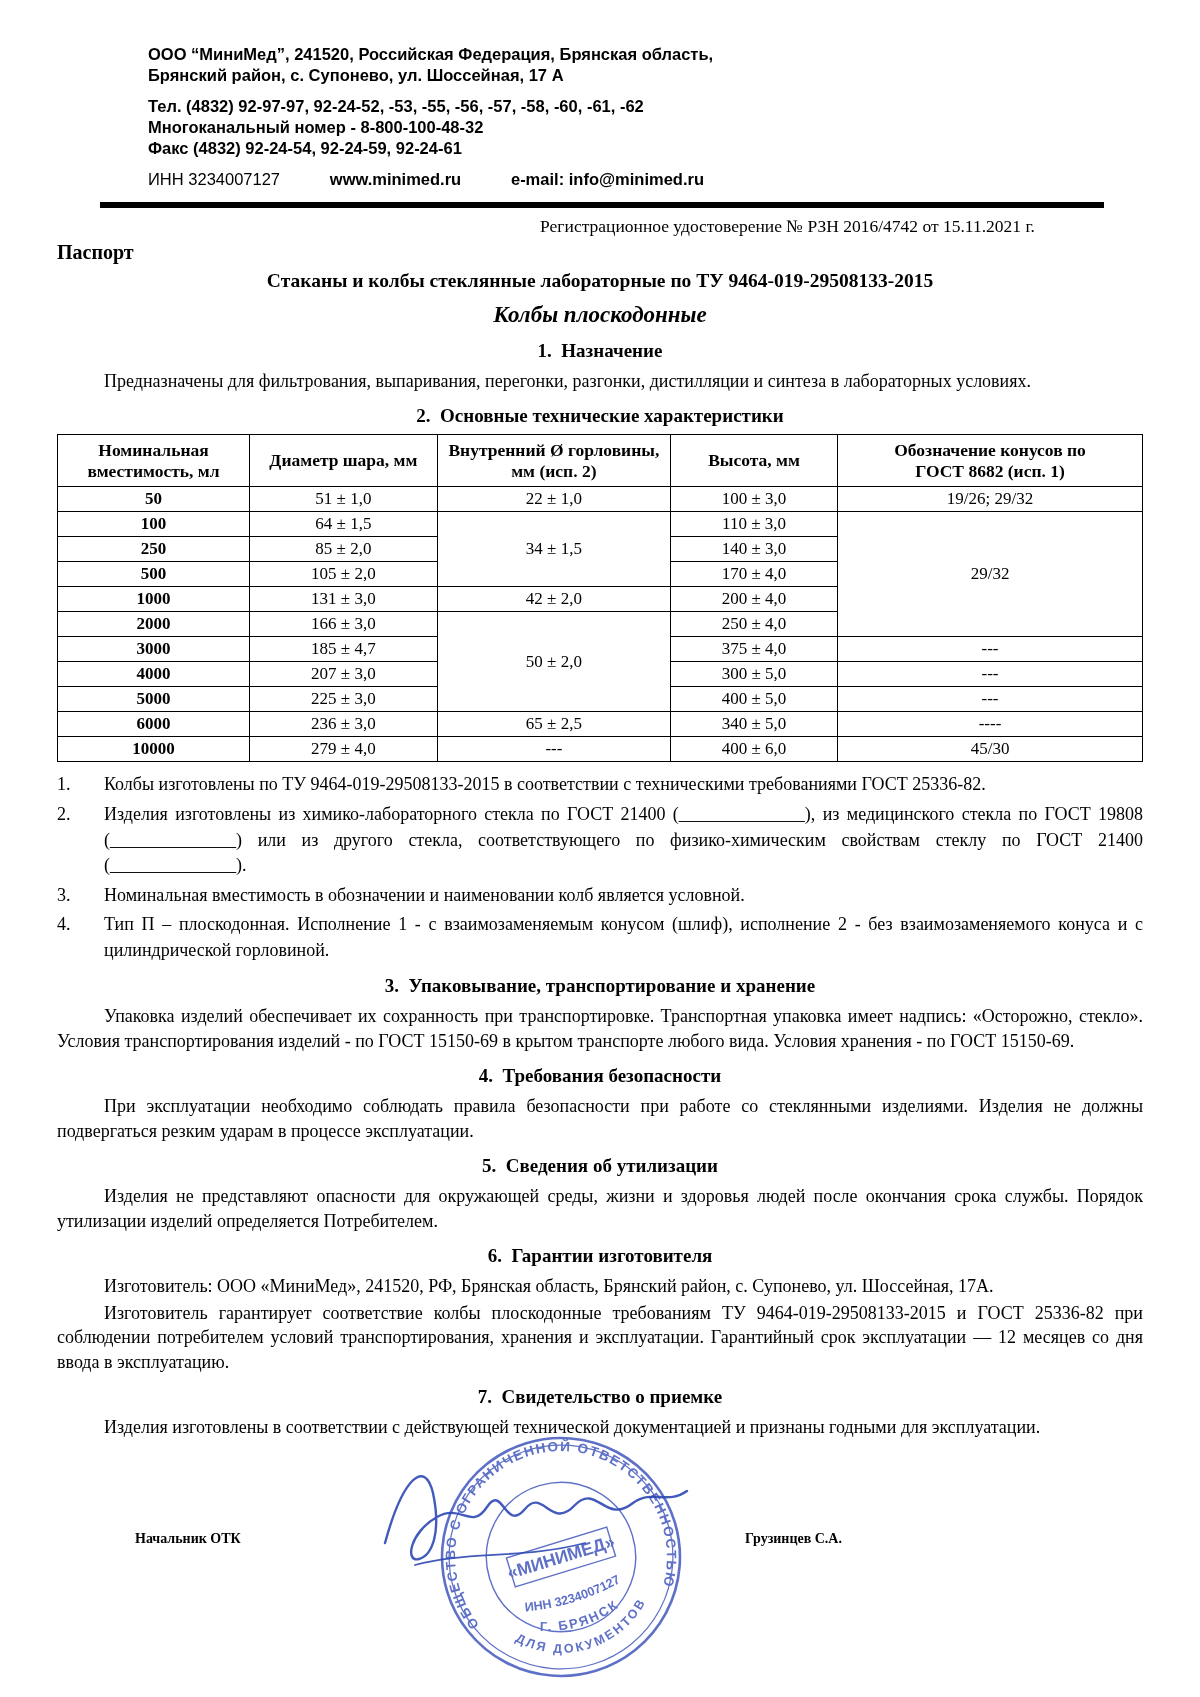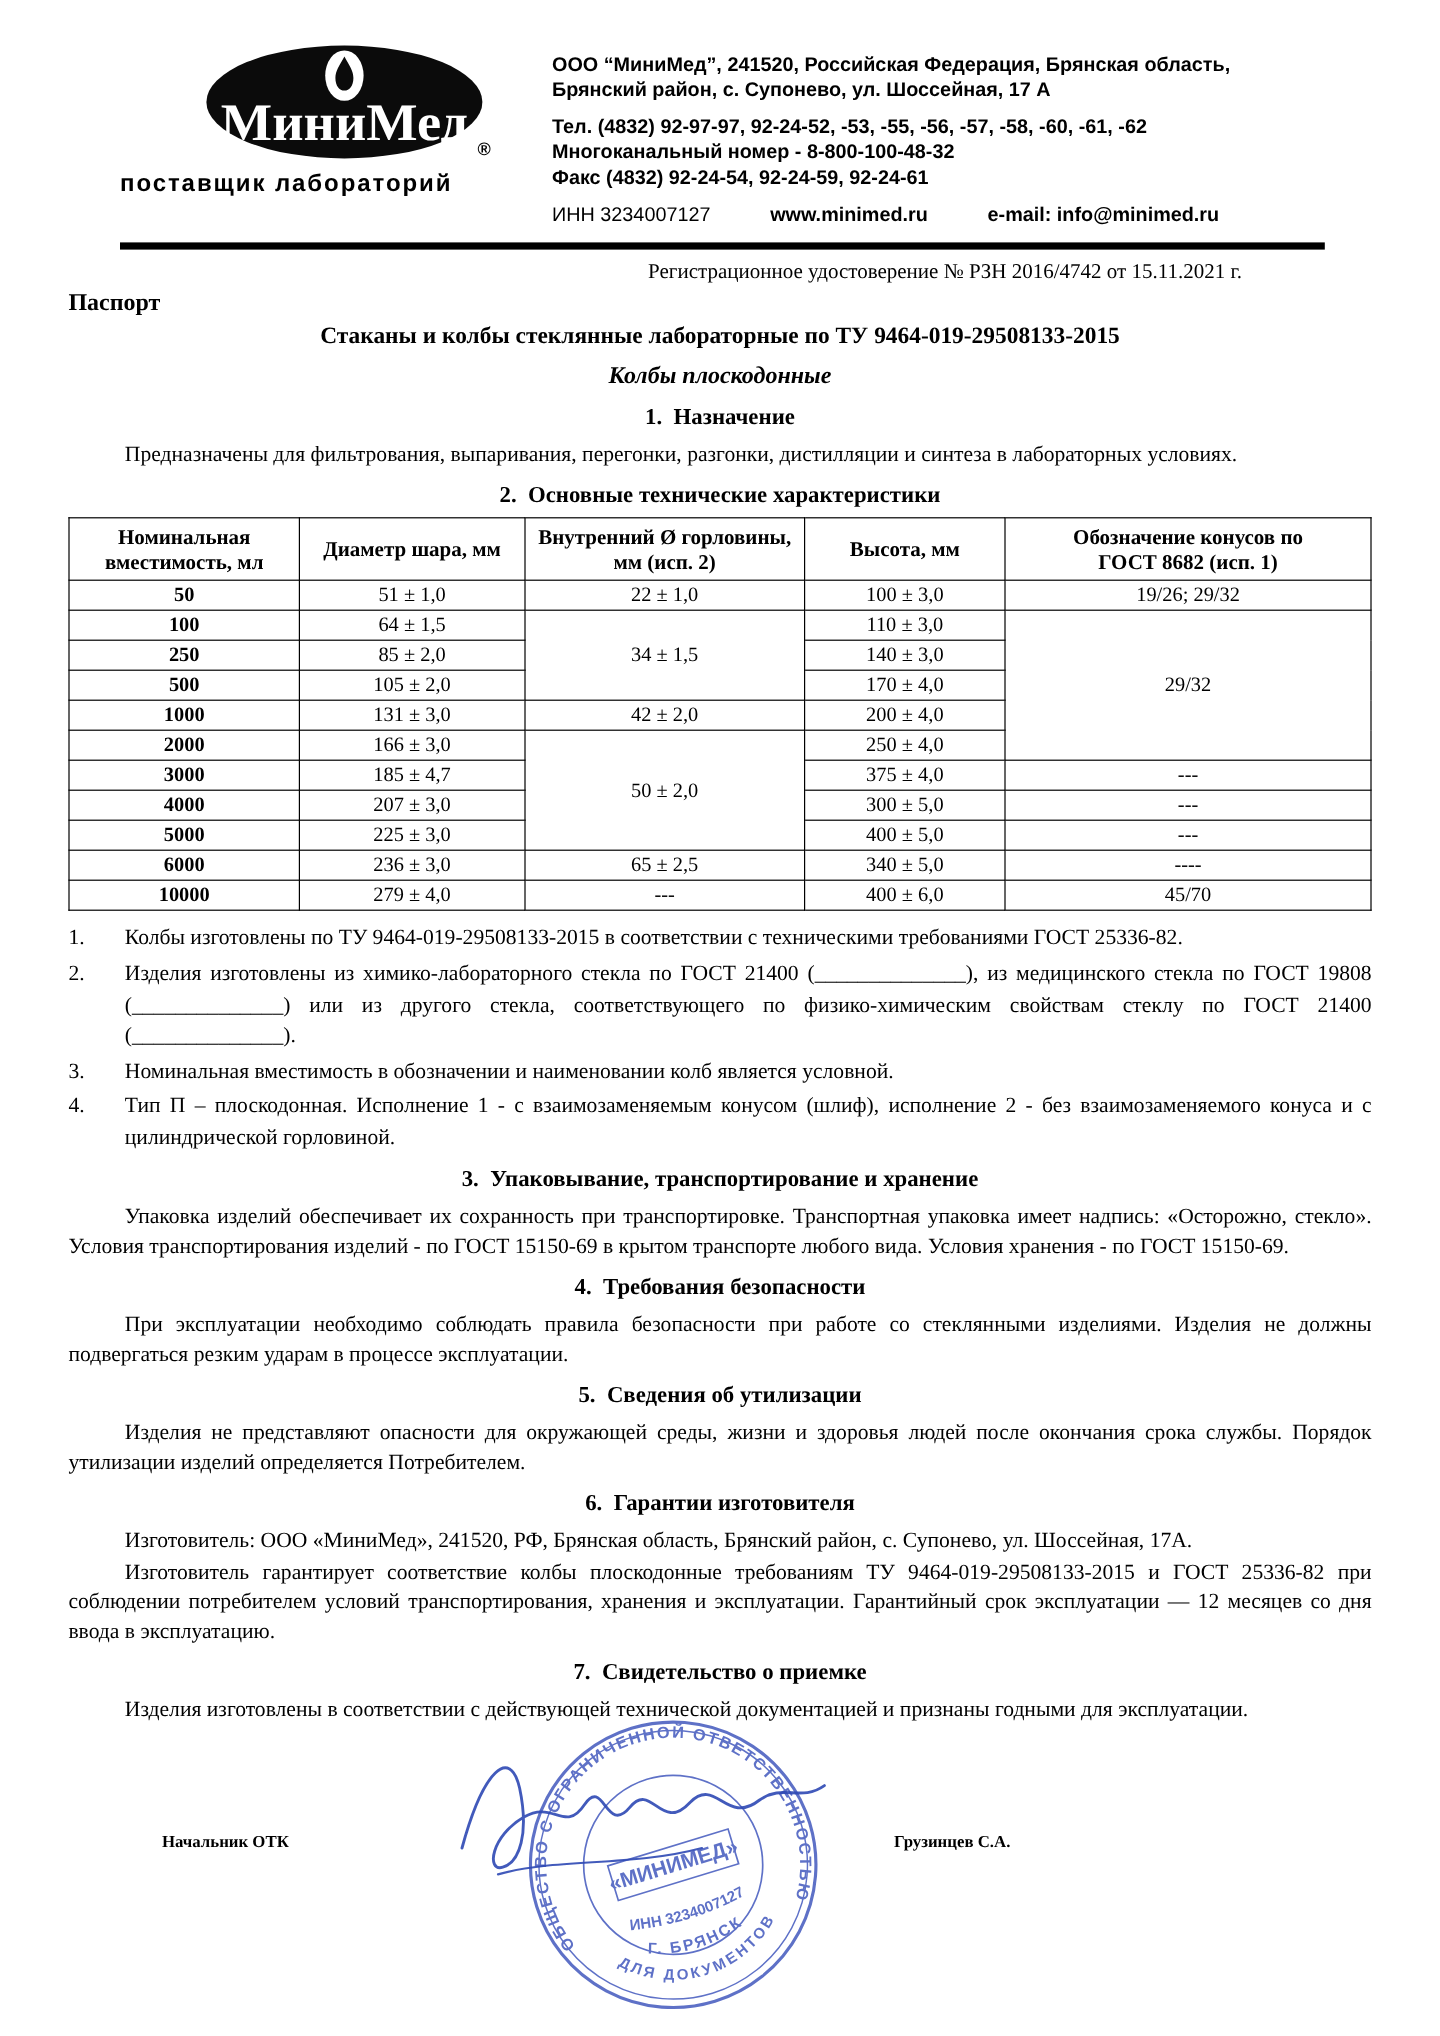--- a/index.html
+++ b/index.html
@@ -16,21 +16,21 @@
   .contact { margin-left:48px; padding-top:8px; font-family:"Liberation Sans",sans-serif; font-weight:bold; font-size:16.5px; line-height:21px; width:566px; }
   .contact .grp { margin-bottom:10px; }
   .inn-row { display:flex; justify-content:space-between; width:556px; }
   .inn-row .inn { font-weight:normal; }
 
   .rule { height:6px; background:#000; margin:12px 0 8px 43px; width:1004px; }
   .registration { text-align:right; margin-right:108px; font-size:17.5px; margin-bottom:4px; }
 
   .doc-title { text-align:left; font-weight:bold; font-size:20px; margin:4px 0 6px; }
   .doc-subtitle { text-align:center; font-weight:bold; font-size:19.5px; margin-bottom:10px; }
-  .product { text-align:center; font-weight:bold; font-style:italic; font-size:20px; margin:8px 0 6px; }
+  .product { text-align:center; font-weight:bold; font-style:italic; font-size:23px; margin:8px 0 6px; }
 
   .sec-h { text-align:center; font-weight:bold; font-size:19px; margin:12px 0 7px; }
   .para { text-align:justify; text-indent:47px; line-height:1.36; margin:2px 0; }
 
   
   table { border-collapse:collapse; width:100%; margin:7px 0 10px; table-layout:fixed; }
   th, td { border:1px solid #000; text-align:center; vertical-align:middle; padding:1px 4px; }
   th { font-weight:bold; font-size:17.5px; height:52px; white-space:pre-line; line-height:1.22; }
   td { font-size:17px; height:25px; }
   td.bold { font-weight:bold; }
@@ -48,30 +48,20 @@
   .sign-right { left:688px; }
   .stamp { position:absolute; left:378px; top:-34px; opacity:.82; }
   .signature { position:absolute; left:318px; top:-18px; opacity:.9; }
 </style>
 </head>
 <body>
 
 <div class="page">
 
   <div class="header">
-    <div class="logo">
-      <svg class="logo-oval" width="234" height="98" viewBox="0 0 234 98">
-        <ellipse cx="117" cy="49" rx="115" ry="47" fill="#0b0b0b"></ellipse>
-        <ellipse cx="117" cy="27" rx="16" ry="21" fill="#ffffff"></ellipse>
-        <path d="M117,11 C112.5,19 109.5,23 109.5,29 C109.5,35.5 112.8,39.5 117,39.5 C121.2,39.5 124.5,35.5 124.5,29 C124.5,23 121.5,19 117,11 Z" fill="#0b0b0b"></path>
-        <text x="117" y="81" text-anchor="middle" font-family="Liberation Serif, serif" font-weight="bold" font-size="44" fill="#ffffff" textLength="206" lengthAdjust="spacingAndGlyphs">МиниМед</text>
-      </svg>
-      <span class="reg-mark">®</span>
-      <div class="tagline">поставщик лабораторий</div>
-    </div>
 
     <div class="contact">
       <div class="grp">
         <div>ООО “МиниМед”, 241520, Российская Федерация, Брянская область,</div>
         <div>Брянский район, с. Супонево, ул. Шоссейная, 17 А</div>
       </div>
       <div class="grp">
         <div>Тел. (4832) 92-97-97, 92-24-52, -53, -55, -56, -57, -58, -60, -61, -62</div>
         <div>Многоканальный номер - 8-800-100-48-32</div>
         <div>Факс (4832) 92-24-54, 92-24-59, 92-24-61</div>
@@ -177,21 +167,21 @@
           <td>236 ± 3,0</td>
           <td>65 ± 2,5</td>
           <td>340 ± 5,0</td>
           <td>----</td>
         </tr>
         <tr>
           <td class="bold">10000</td>
           <td>279 ± 4,0</td>
           <td>---</td>
           <td>400 ± 6,0</td>
-          <td>45/70</td>
+          <td>45/30</td>
         </tr>
       </tbody>
   </table>
 
   <div class="notes">
       <div class="note">
         <span class="note-num">1.</span>
         <span class="note-text">Колбы изготовлены по ТУ 9464-019-29508133-2015 в соответствии с техническими требованиями ГОСТ 25336-82.</span>
       </div>
       <div class="note">

